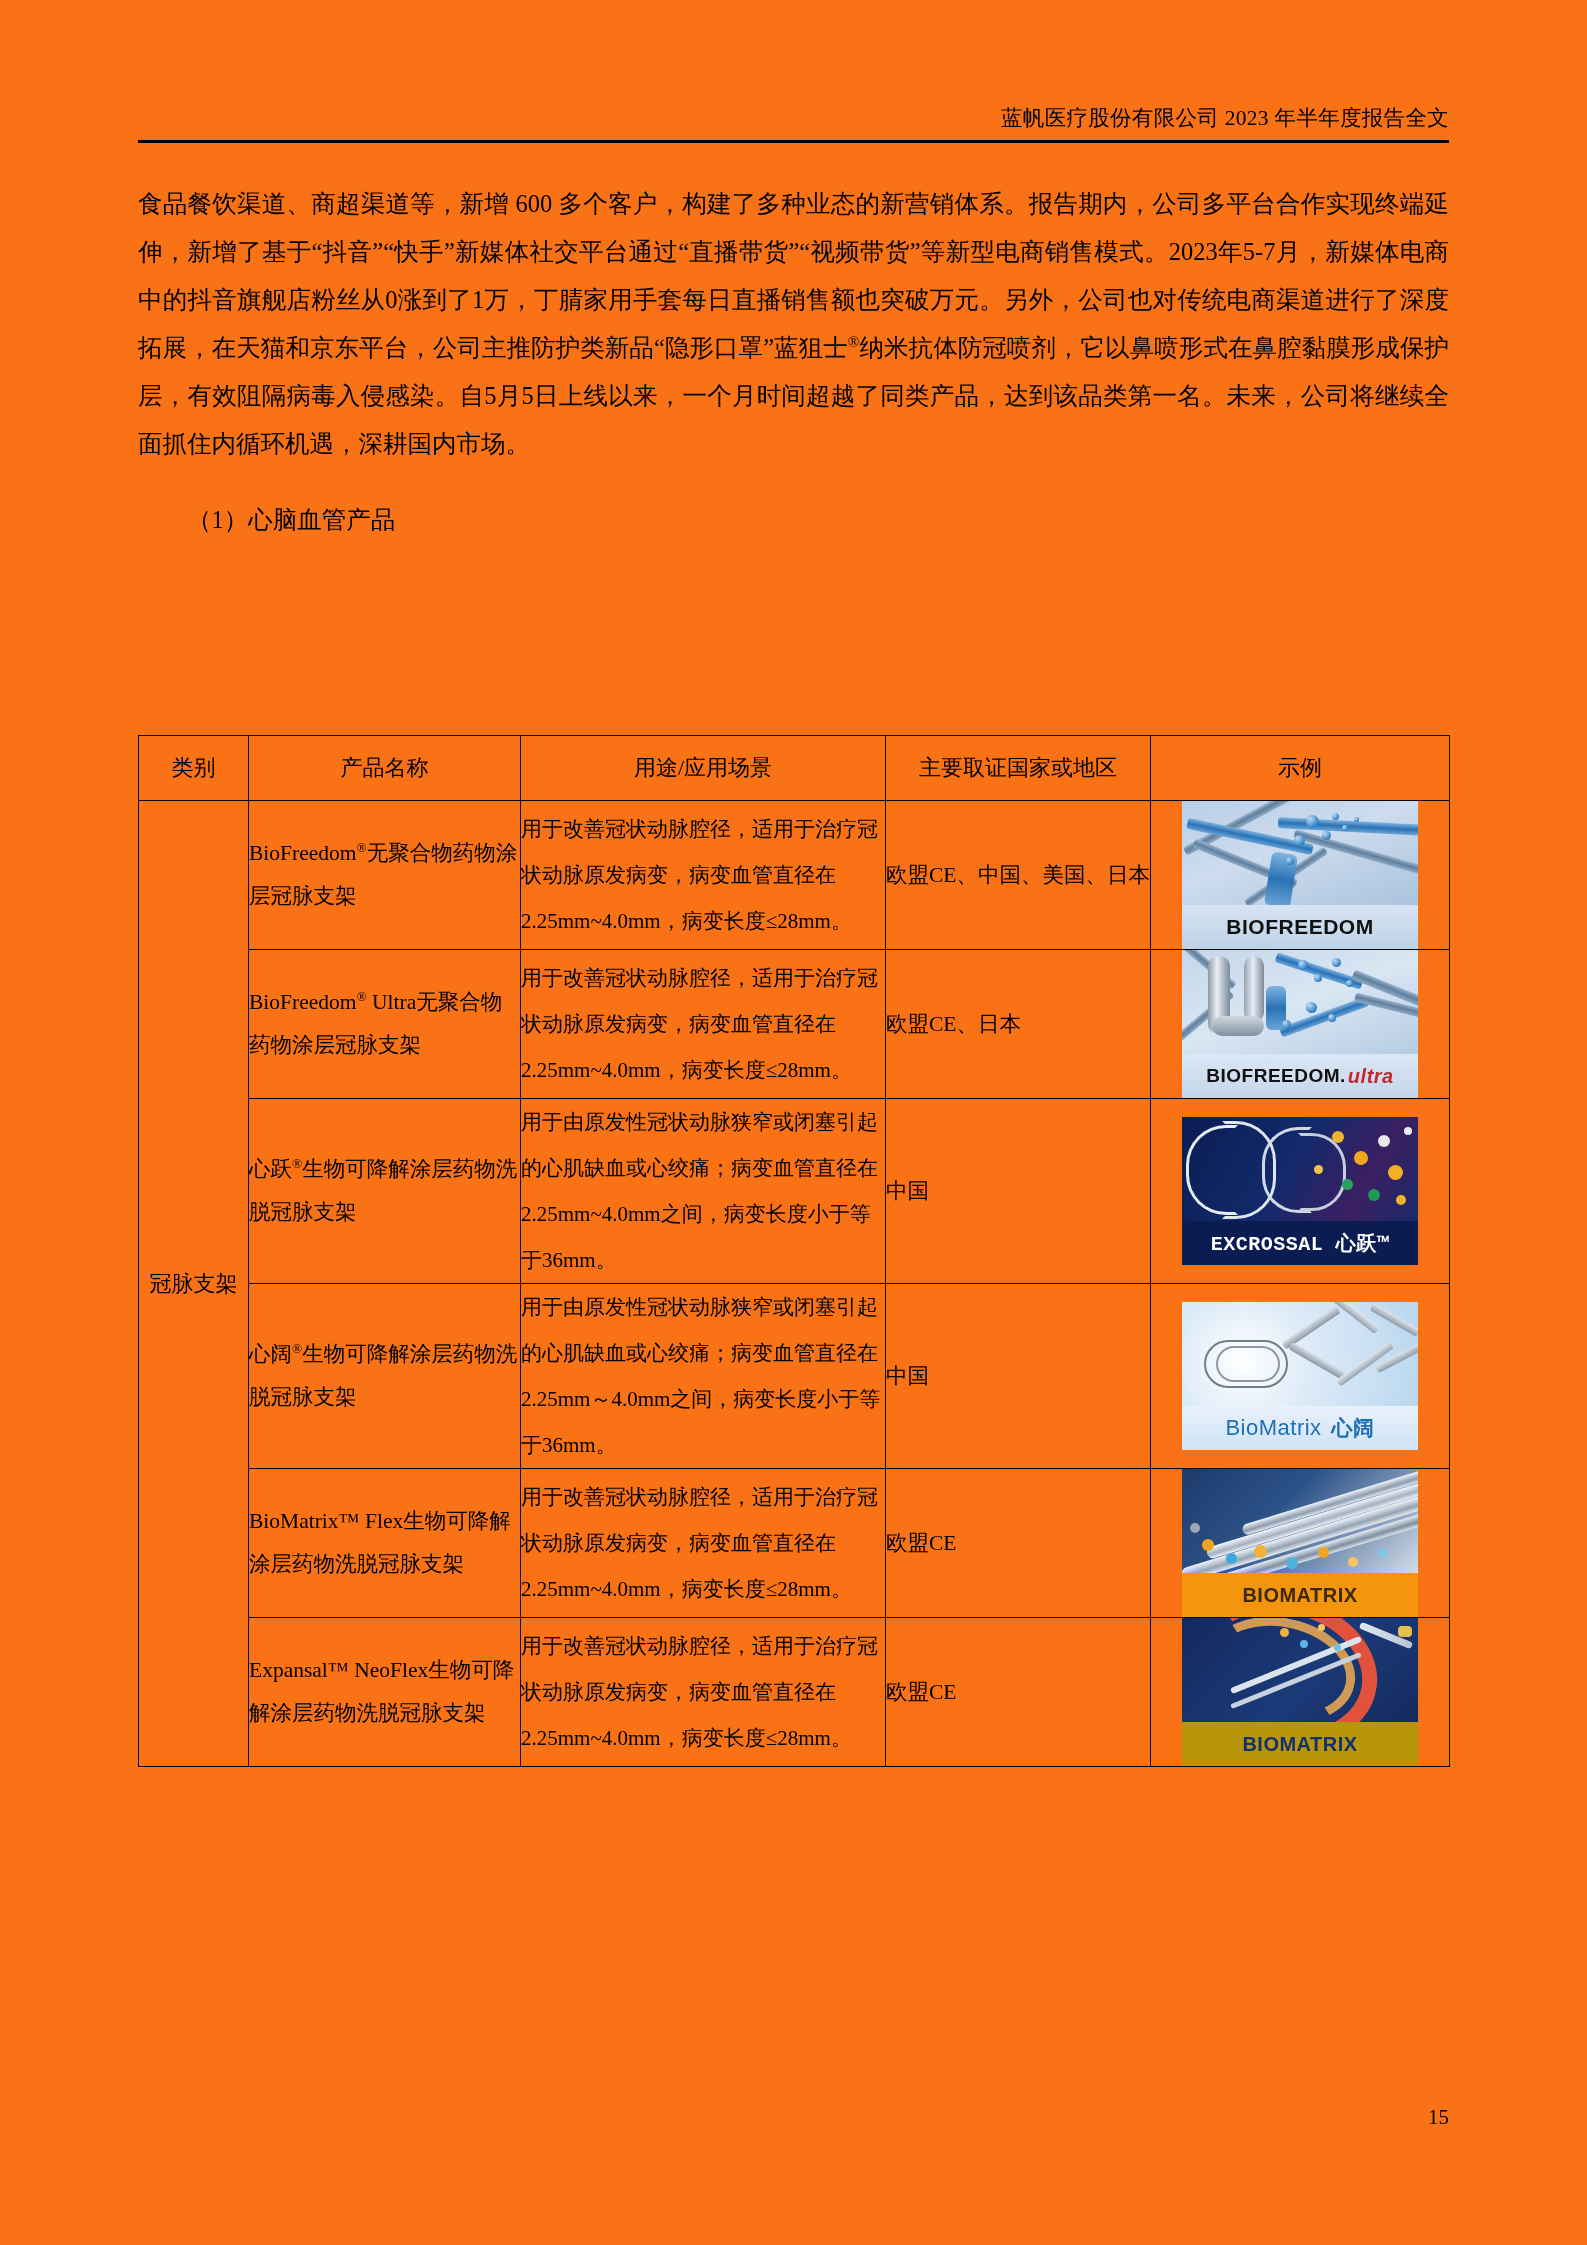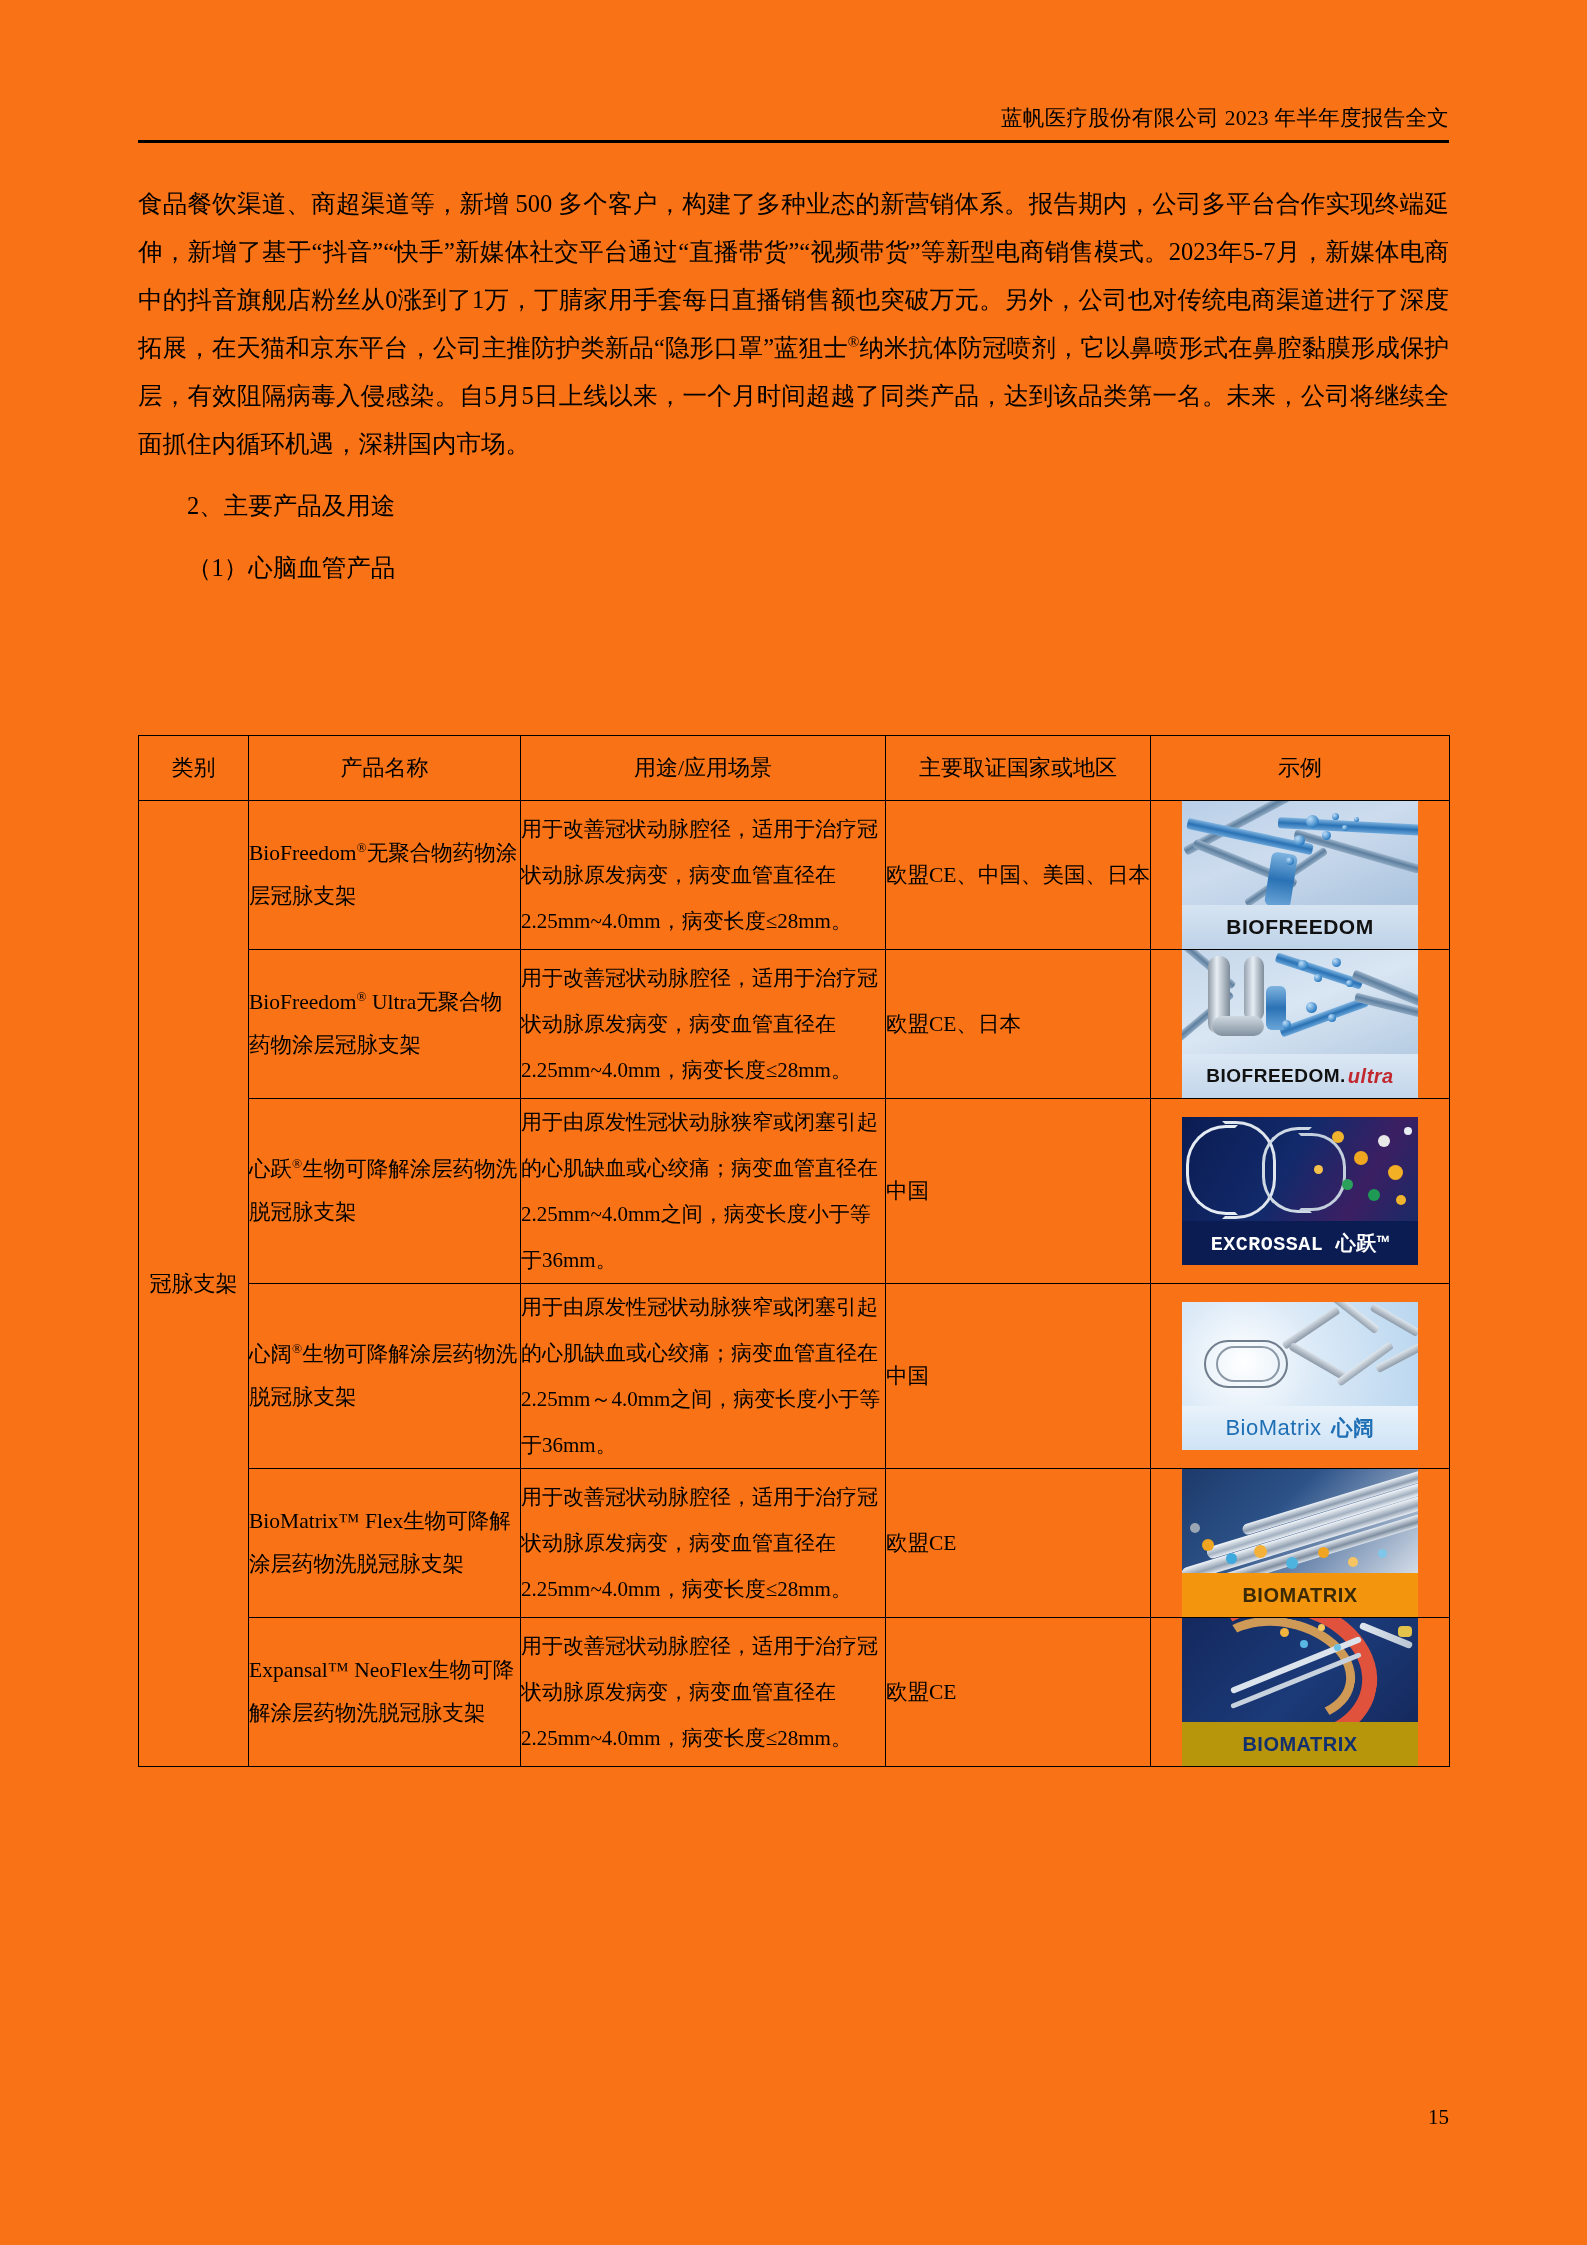--- a/index.html
+++ b/index.html
@@ -214,23 +214,22 @@
 </style>
 </head>
 <body>
 
 <div class="page">
 
   <div class="page-header">蓝帆医疗股份有限公司 2023 年半年度报告全文</div>
   <div class="header-rule"></div>
 
   <div class="content">
-    <p class="body-para"><span>食品餐饮渠道、商超渠道等，新增 500 多个客户，构建了多种业态的新营销体系。报告期内，公司多平台合作实现终端延伸，新增了基于“抖音”“快手”新媒体社交平台通过“直播带货”“视频带货”等新型电商销售模式。2023年5-7月，新媒体电商中的抖音旗舰店粉丝从0涨到了1万，丁腈家用手套每日直播销售额也突破万元。另外，公司也对传统电商渠道进行了深度拓展，在天猫和京东平台，公司主推防护类新品“隐形口罩”蓝狙士</span><sup class="reg">®</sup><span>纳米抗体防冠喷剂，它以鼻喷形式在鼻腔黏膜形成保护层，有效阻隔病毒入侵感染。自5月5日上线以来，一个月时间超越了同类产品，达到该品类第一名。未来，公司将继续全面抓住内循环机遇，深耕国内市场。</span></p>
+    <p class="body-para"><span>食品餐饮渠道、商超渠道等，新增 600 多个客户，构建了多种业态的新营销体系。报告期内，公司多平台合作实现终端延伸，新增了基于“抖音”“快手”新媒体社交平台通过“直播带货”“视频带货”等新型电商销售模式。2023年5-7月，新媒体电商中的抖音旗舰店粉丝从0涨到了1万，丁腈家用手套每日直播销售额也突破万元。另外，公司也对传统电商渠道进行了深度拓展，在天猫和京东平台，公司主推防护类新品“隐形口罩”蓝狙士</span><sup class="reg">®</sup><span>纳米抗体防冠喷剂，它以鼻喷形式在鼻腔黏膜形成保护层，有效阻隔病毒入侵感染。自5月5日上线以来，一个月时间超越了同类产品，达到该品类第一名。未来，公司将继续全面抓住内循环机遇，深耕国内市场。</span></p>
     <div class="gap-sm"></div>
-    <p class="heading-item">2、主要产品及用途</p>
     <div class="gap-sm"></div>
     <p class="heading-item">（1）心脑血管产品</p>
     <div class="gap-sm"></div>
   </div>
 
   <table class="product-table">
     <colgroup>
       <col class="c-cat">
         <col class="c-name">
         <col class="c-use">

